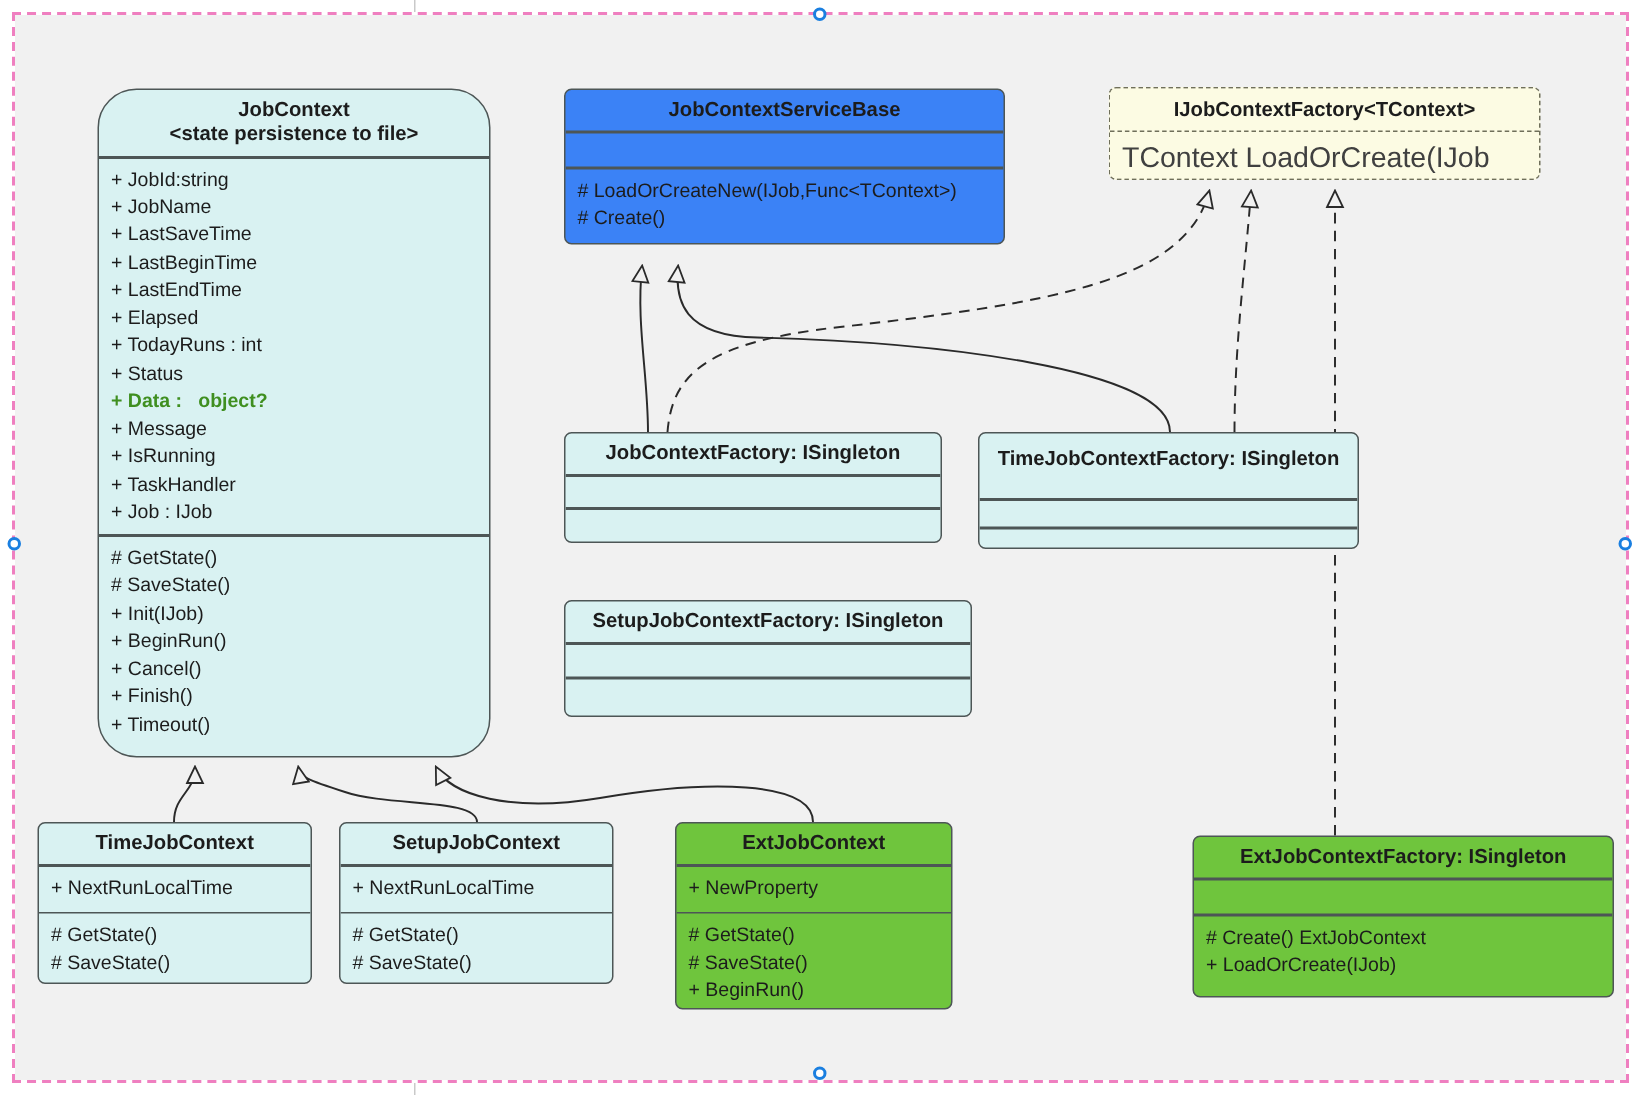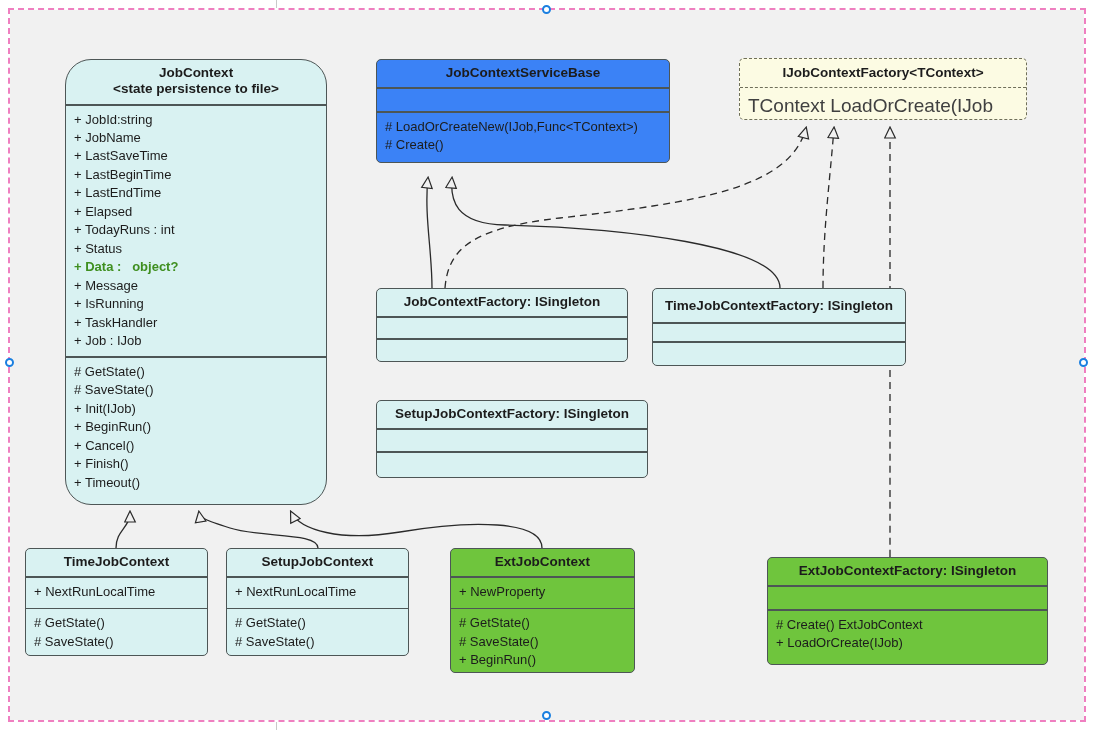--- a/index.html
+++ b/index.html
@@ -182,21 +182,21 @@
 
   <div class="cls fill-cyan" style="left:376px;top:288px;width:252px;height:74px;">
     <div class="hdr">JobContextFactory: ISingleton</div>
     <div class="sep"></div>
     <div class="sec empty" style="height:20px;"></div>
     <div class="sep"></div>
     <div class="sec empty" style="height:20px;"></div>
   </div>
 
   <div class="cls fill-cyan" style="left:652px;top:288px;width:254px;height:78px;">
-    <div class="hdr" style="padding-top:9px;padding-bottom:8px;">TimeJobContextFactory: ISingleton</div>
+    <div class="hdr" style="padding-top:9px;padding-bottom:18px;">TimeJobContextFactory: ISingleton</div>
     <div class="sep"></div>
     <div class="sec empty" style="height:17px;"></div>
     <div class="sep"></div>
     <div class="sec empty" style="height:17px;"></div>
   </div>
 
   <div class="cls fill-cyan" style="left:376px;top:400px;width:272px;height:78px;">
     <div class="hdr">SetupJobContextFactory: ISingleton</div>
     <div class="sep"></div>
     <div class="sec empty" style="height:21px;"></div>
@@ -237,21 +237,21 @@
       <div class="row">+ NewProperty</div>
     </div>
     <div class="sep"></div>
     <div class="sec">
       <div class="row"># GetState()</div>
       <div class="row"># SaveState()</div>
       <div class="row">+ BeginRun()</div>
     </div>
   </div>
 
-  <div class="cls fill-green" style="left:767px;top:557px;width:281px;height:108px;">
+  <div class="cls fill-green" style="left:795px;top:557px;width:281px;height:108px;">
     <div class="hdr">ExtJobContextFactory: ISingleton</div>
     <div class="sep"></div>
     <div class="sec empty" style="height:22px;"></div>
     <div class="sep"></div>
     <div class="sec">
       <div class="row"># Create() ExtJobContext</div>
       <div class="row">+ LoadOrCreate(IJob)</div>
     </div>
   </div>
 

